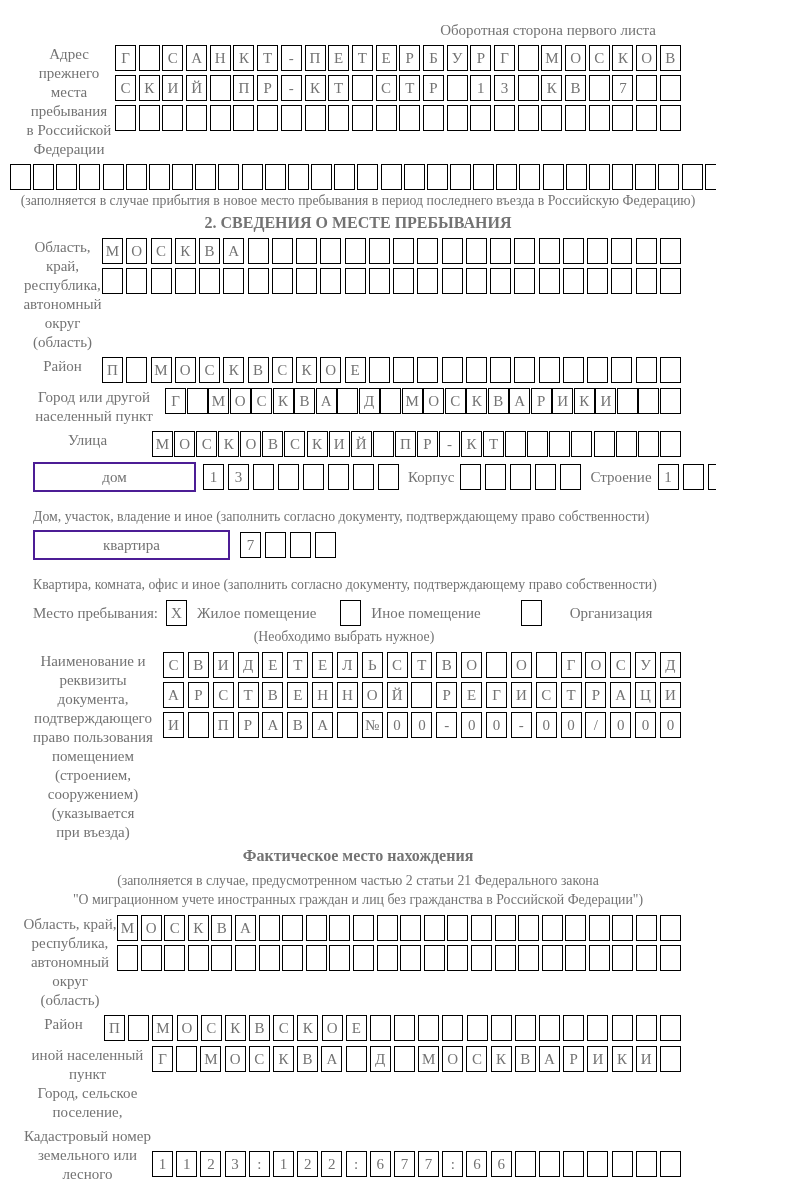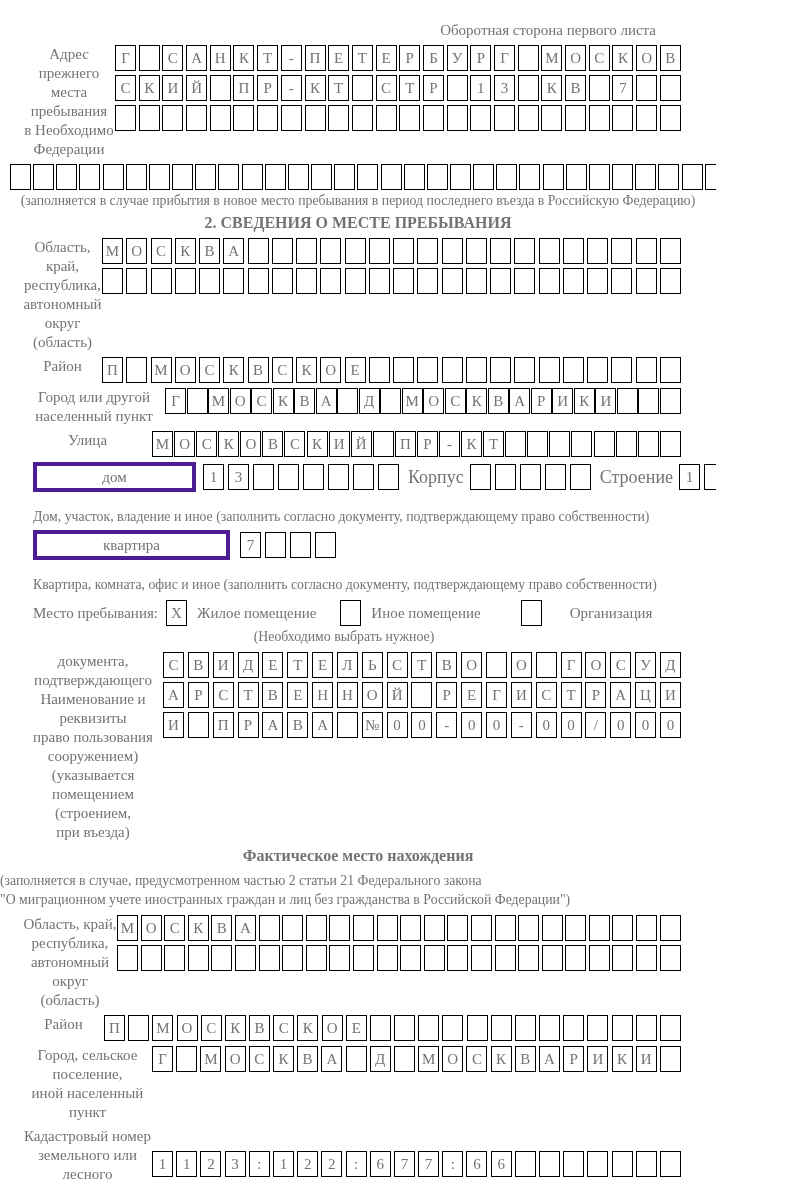--- a/index.html
+++ b/index.html
@@ -19,43 +19,43 @@
   .cellrow.compact{width:auto;justify-content:flex-start;gap:4px;}
   .fcells{flex:1;display:flex;flex-direction:column;gap:4px;}
   .frow{display:flex;align-items:flex-start;margin:0 35px 5px 23px;}
   .flabel{font-size:15px;line-height:19px;flex-shrink:0;text-align:center;}
   .fullrow{margin:0 10px 2px 10px;}
   .note{font-size:13.8px;line-height:18px;}
   .note.center{text-align:center;margin:2px 0 4px 0;}
   .sect-title{font-weight:bold;font-size:16px;text-align:center;margin:4px 0 6px 0;}
   .houserow{display:flex;align-items:center;margin:2px 0 3px 33px;}
   .bigbox{
-    box-sizing:border-box;border:4px solid #4c1d95;height:30px;
+    box-sizing:border-box;border:2px solid #4c1d95;height:30px;
     display:flex;align-items:center;justify-content:center;font-size:15px;flex-shrink:0;
   }
-  .inline-label{font-size:18px;padding:0 6px 0 9px;flex-shrink:0;}
+  .inline-label{font-size:15px;padding:0 6px 0 9px;flex-shrink:0;}
   .leftnote{margin:16px 0 4px 33px;}
   .stayrow{display:flex;align-items:center;margin:6px 0 2px 33px;font-size:15px;}
   .stayrow .cell{margin:0 10px 0 8px;}
   .choose{width:688px;text-align:center;margin-bottom:6px;}
-  .fact-note{text-align:left;font-size:13.8px;line-height:19px;}
+  .fact-note{text-align:center;font-size:13.8px;line-height:19px;}
   .mt6{margin-top:6px;}
 </style>
 </head>
 <body>
 
 <div class="page">
 
   <div class="corner">Оборотная сторона первого листа</div>
 
   <div class="frow mt6">
     <div class="flabel" style="width:92px">
       <div>Адрес прежнего</div>
       <div>места пребывания</div>
-      <div>в Необходимо</div>
+      <div>в Российской</div>
       <div>Федерации</div>
     </div>
     <div class="fcells">
       <div class="cellrow">
           <span class="cell">Г</span>
           <span class="cell"></span>
           <span class="cell">С</span>
           <span class="cell">А</span>
           <span class="cell">Н</span>
           <span class="cell">К</span>
@@ -378,25 +378,25 @@
     <span>Жилое помещение</span>
     <span class="cell" style="margin-left:24px"></span>
     <span>Иное помещение</span>
     <span class="cell" style="margin-left:40px;margin-right:28px"></span>
     <span>Организация</span>
   </div>
   <div class="note choose">(Необходимо выбрать нужное)</div>
 
   <div class="frow">
     <div class="flabel" style="width:140px">
+      <div>Наименование и реквизиты</div>
       <div>документа, подтверждающего</div>
-      <div>Наименование и реквизиты</div>
       <div>право пользования</div>
+      <div>помещением (строением,</div>
       <div>сооружением) (указывается</div>
-      <div>помещением (строением,</div>
       <div>при въезда)</div>
     </div>
     <div class="fcells">
       <div class="cellrow">
           <span class="cell">С</span>
           <span class="cell">В</span>
           <span class="cell">И</span>
           <span class="cell">Д</span>
           <span class="cell">Е</span>
           <span class="cell">Т</span>
@@ -559,22 +559,22 @@
           <span class="cell"></span>
           <span class="cell"></span>
           <span class="cell"></span>
           <span class="cell"></span>
         </div>
     </div>
   </div>
 
   <div class="frow">
     <div class="flabel" style="width:129px">
+      <div>иной населенный пункт</div>
       <div>Город, сельское поселение,</div>
-      <div>иной населенный пункт</div>
     </div>
     <div class="fcells">
       <div class="cellrow">
           <span class="cell">Г</span>
           <span class="cell"></span>
           <span class="cell">М</span>
           <span class="cell">О</span>
           <span class="cell">С</span>
           <span class="cell">К</span>
           <span class="cell">В</span>

